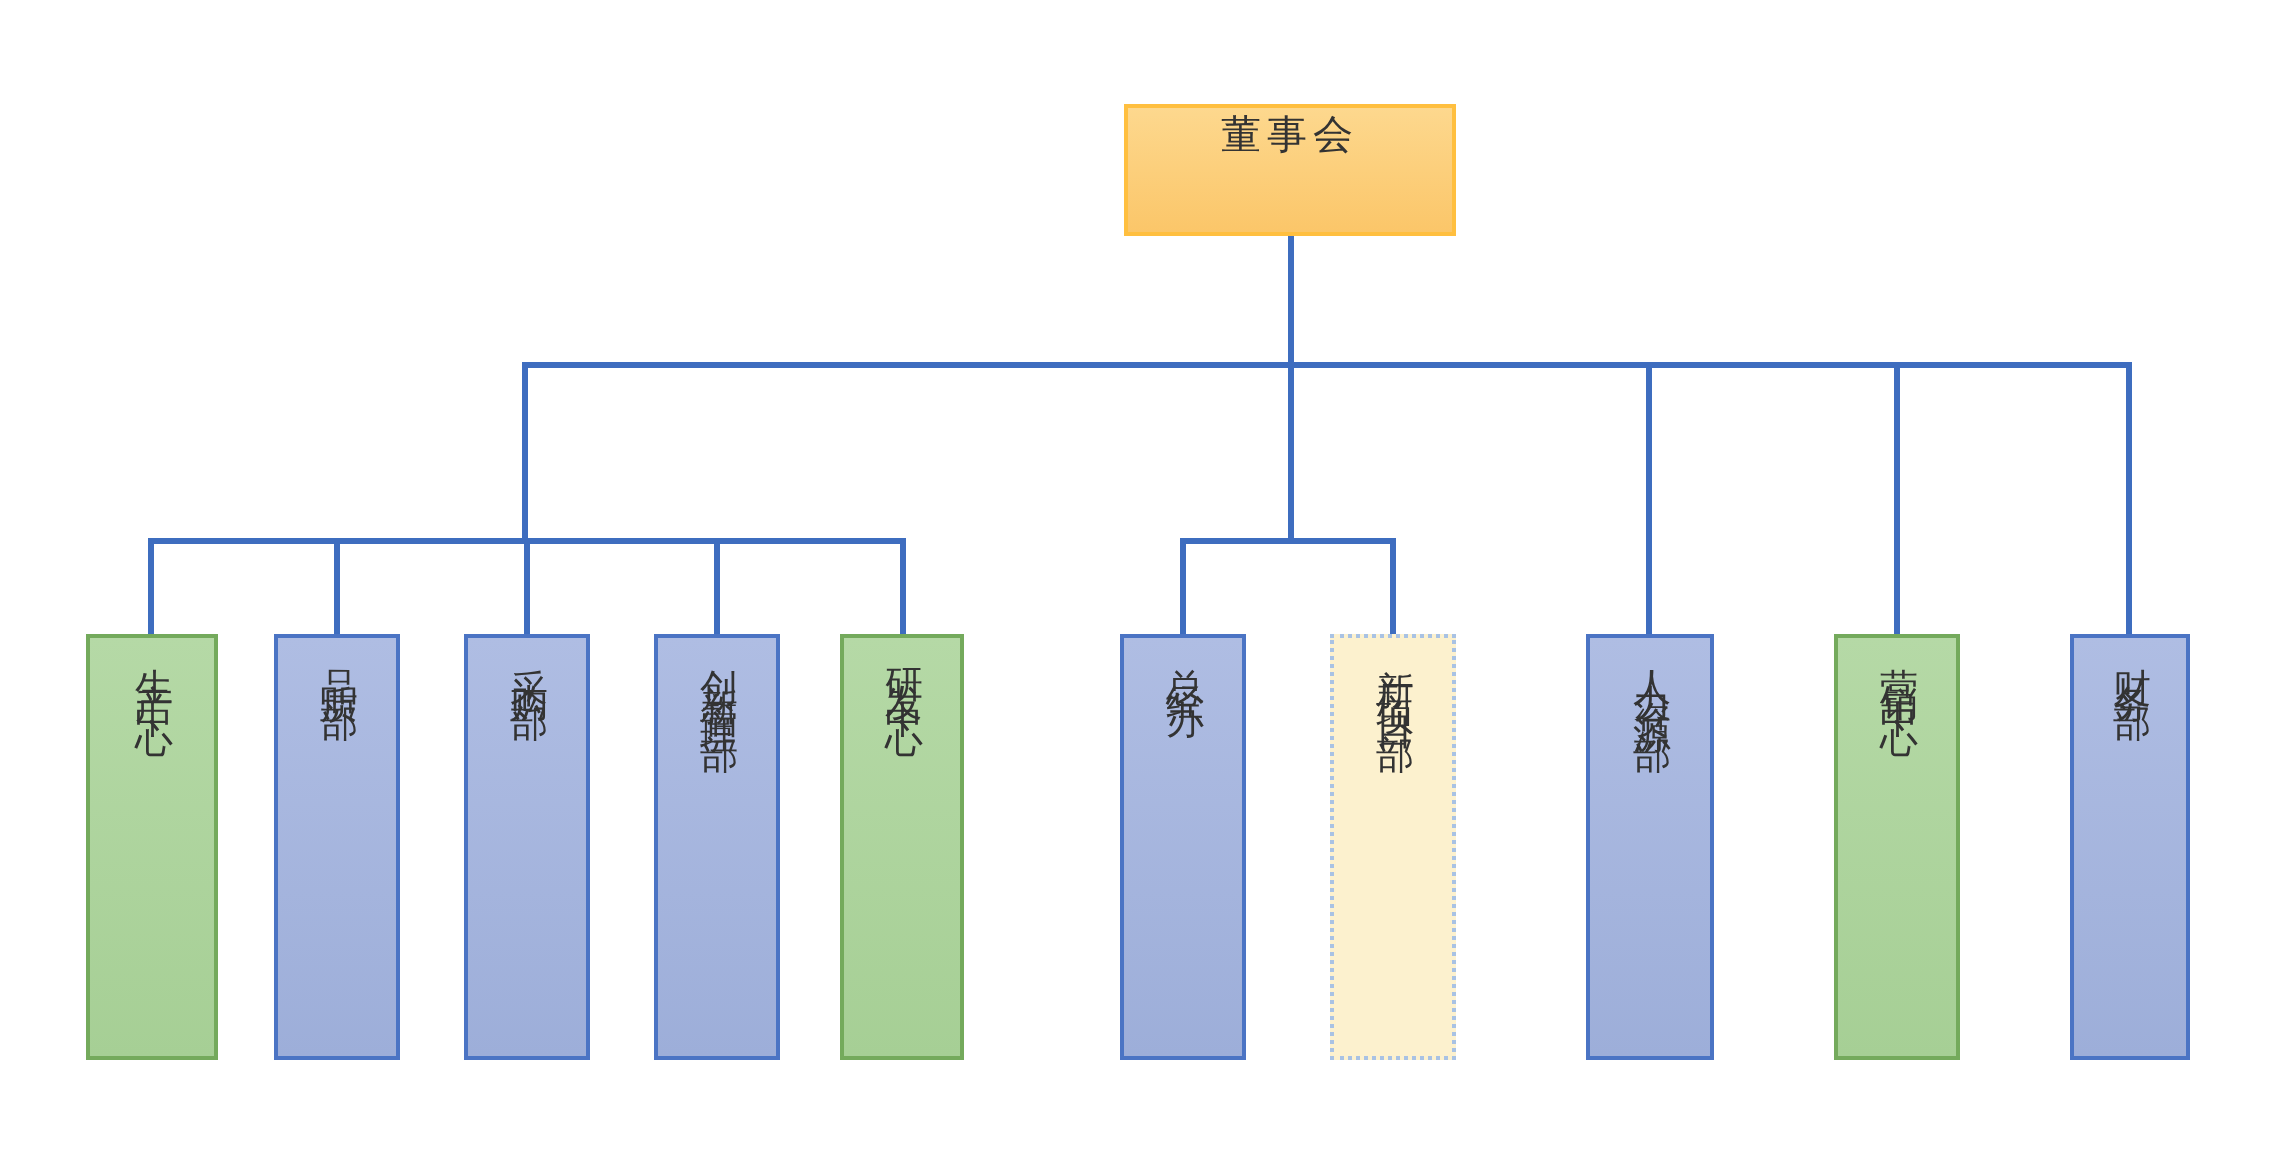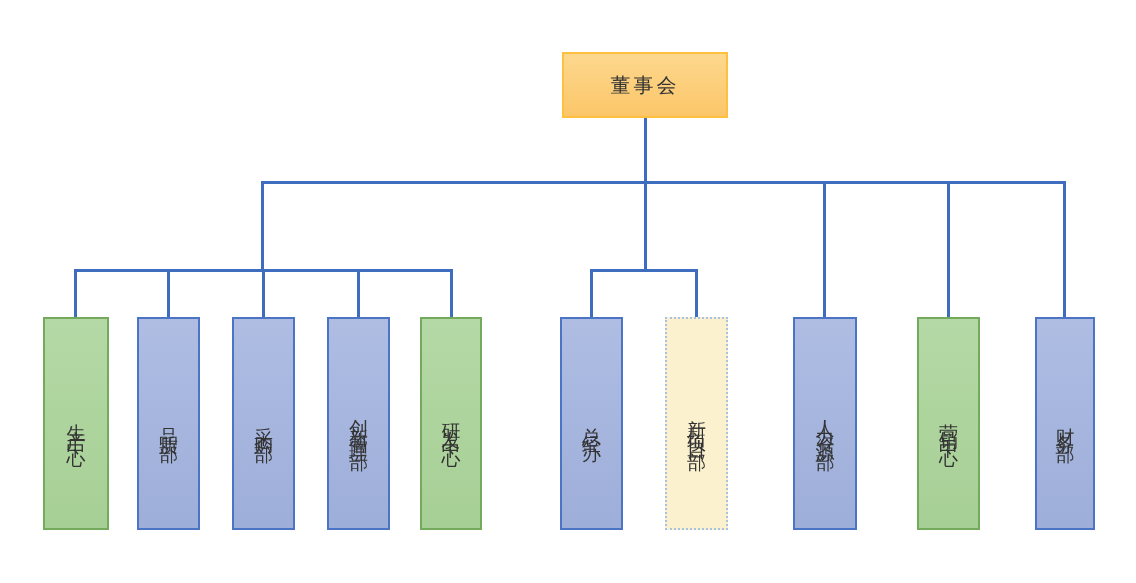--- a/index.html
+++ b/index.html
@@ -7,21 +7,21 @@
     position:relative;
     width:1136px;height:583px;
     background:#ffffff;
     font-family:"Liberation Sans", sans-serif;
     overflow:hidden;
   }
   .line{position:absolute;background:var(--connector);}
   .node{
     position:absolute;
     box-sizing:border-box;
-    display:flex;align-items:center;justify-content:center;
+    display:flex;align-items:flex-start;justify-content:center;
     color:var(--text);
   }
   .node.root{
     left:562px;top:52px;width:166px;height:66px;
     background:linear-gradient(to bottom, var(--orange-fill-top), var(--orange-fill-bottom));
     border:2px solid var(--orange-border);
     font-size:20px;font-weight:500;letter-spacing:3px;
   }
   .node.leaf{top:317px;height:213px;}
   .node.blue{

